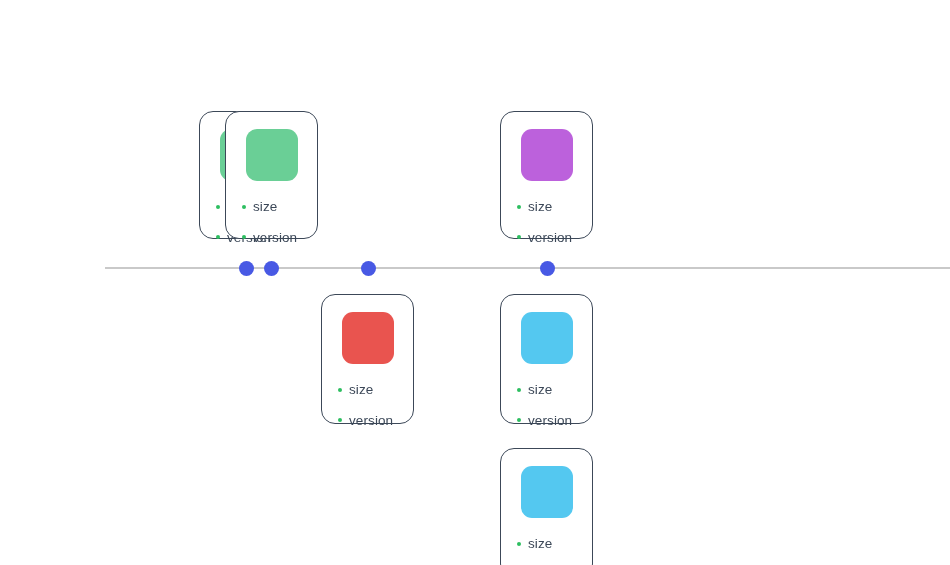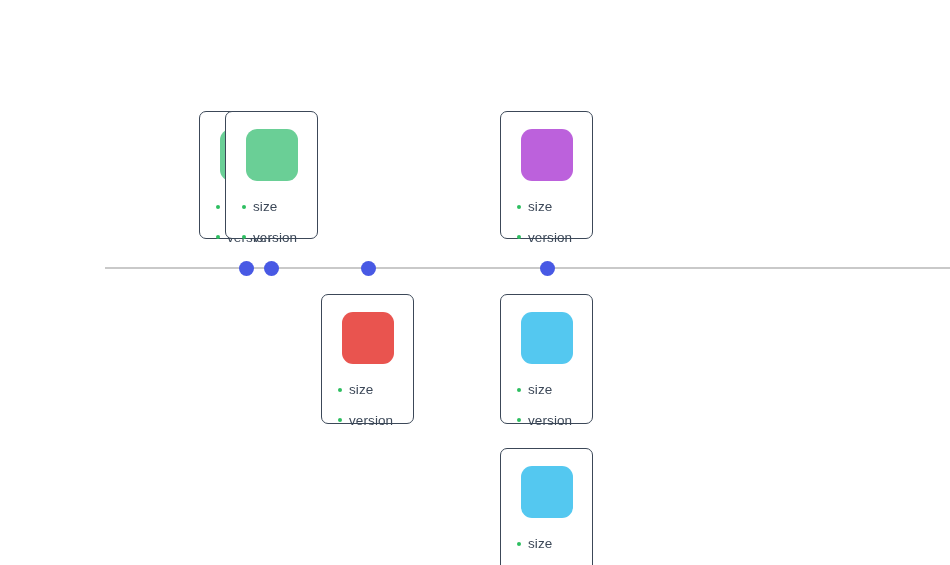--- a/index.html
+++ b/index.html
@@ -34,21 +34,21 @@
     height: 15px;
     border-radius: 50%;
     background: #4859e4;
   }
   
   .card {
     position: absolute;
     box-sizing: border-box;
     background: #ffffff;
     border: 1.4px solid #3c4858;
-    border-radius: 7px;
+    border-radius: 14px;
     padding: 17px 0 0 0;
   }
   .card-swatch {
     width: 52px;
     height: 52px;
     border-radius: 11px;
     margin: 0 auto 0 auto;
     display: block;
   }
   .card-attrs {

